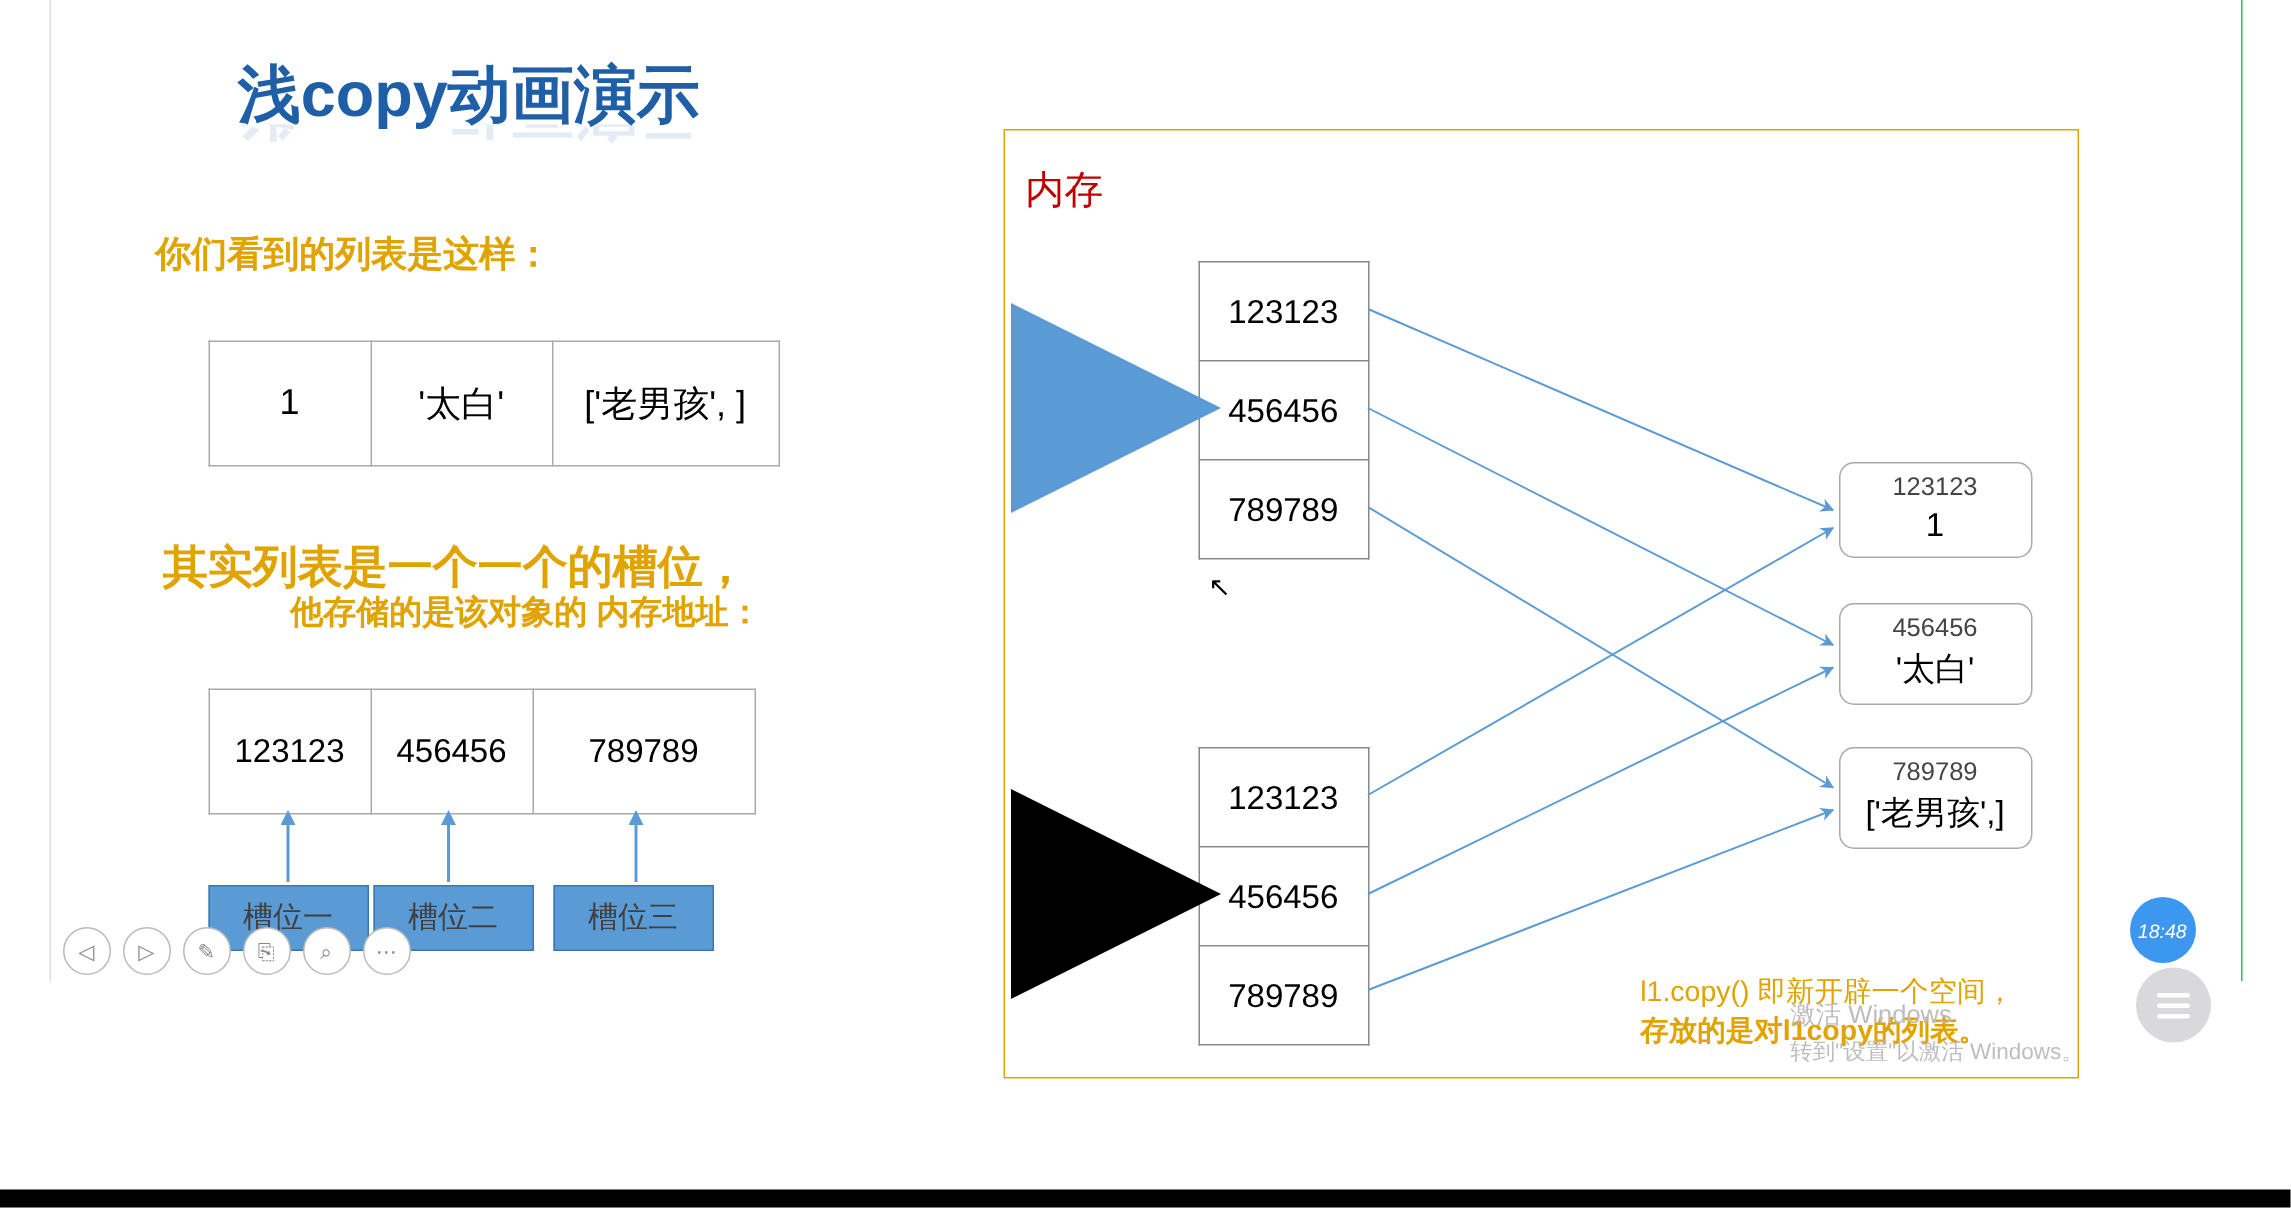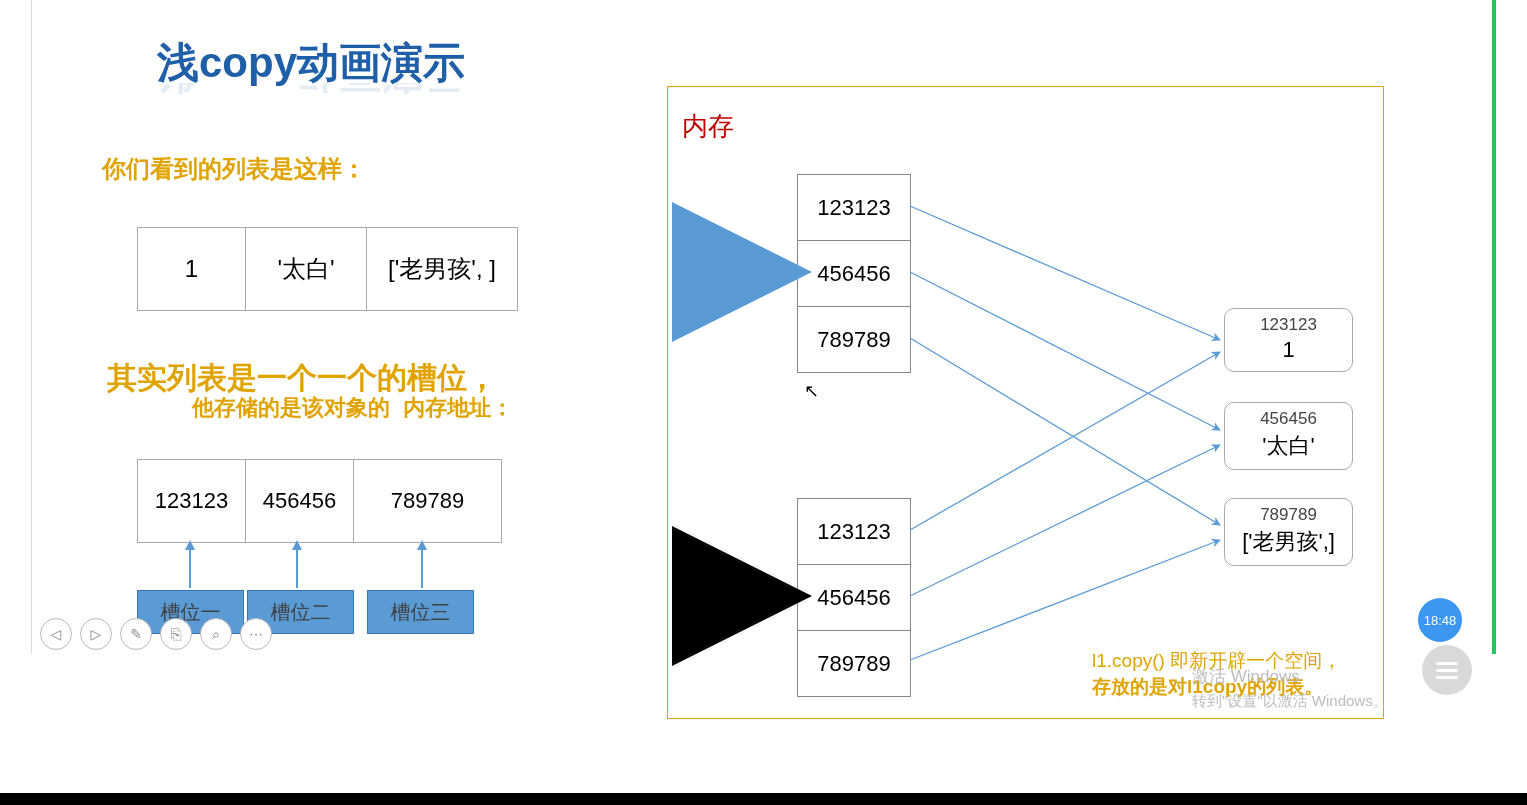--- a/index.html
+++ b/index.html
@@ -1,21 +1,21 @@
 <!DOCTYPE html>
 <html><head>
 <meta charset="utf-8">
 <style>
   html,body{margin:0;padding:0;width:1527px;height:805px;background:#fff;font-family:"Microsoft YaHei","SimSun",sans-serif;overflow:hidden;}
-  .stage{position:relative;width:1460px;height:654px;margin:0 auto;background:#fff;border-left:1px solid #ddd;border-right:4px solid #22c55e;}
+  .stage{position:relative;width:1460px;height:654px;margin:0 auto;background:#fff;border-left:1px solid #ddd;border-right:1px solid #22c55e;}
   .title{position:absolute;left:125px;top:35px;font-size:42px;color:#1f5fa8;font-weight:bold;}
   .title .reflect{position:absolute;left:0;top:48px;width:100%;height:18px;font-size:42px;color:#1f5fa8;transform:scaleY(-1);opacity:.12;overflow:hidden;}
   .subtitle1{position:absolute;left:70px;top:153px;font-size:24px;font-weight:bold;color:#e0a300;}
   .subtitle2a{position:absolute;left:75px;top:358px;font-size:30px;font-weight:bold;color:#e0a300;}
-  .subtitle2b{position:absolute;left:160px;top:393px;font-size:22px;font-weight:bold;color:#e0a300;font-family:Liberation Mono, monospace;}
+  .subtitle2b{position:absolute;left:160px;top:393px;font-size:22px;font-weight:bold;color:#e0a300;}
   .tbl1{position:absolute;left:105px;top:227px;border-collapse:collapse;}
   .tbl1 td{border:1px solid #aaa;width:118px;height:80px;text-align:center;font-size:24px;}
   .tbl1 td.w1{width:105px;}
   .tbl1 td.w3{width:148px;}
   .tbl2{position:absolute;left:105px;top:459px;border-collapse:collapse;}
   .tbl2 td{border:1px solid #aaa;height:80px;text-align:center;font-size:22px;}
   .tbl2 td.c1{width:105px;}
   .tbl2 td.c2{width:105px;}
   .tbl2 td.c3{width:145px;}
   .slot{position:absolute;width:105px;height:42px;background:#5b9bd5;color:#404040;text-align:center;line-height:42px;font-size:20px;border:1px solid #3b76b0;}
@@ -43,21 +43,21 @@
   .watermark2{position:absolute;left:1160px;top:692px;font-size:15px;color:#bdbdbd;}
   .cursor{position:absolute;left:772px;top:380px;font-size:18px;color:#000;pointer-events:none;}
   svg.lines{position:absolute;left:0;top:0;pointer-events:none;}
   .toolbar{position:absolute;left:8px;bottom:4px;display:flex;gap:8px;align-items:center;}
   .tbtn{width:30px;height:30px;border:1px solid #bbb;border-radius:50%;display:flex;align-items:center;justify-content:center;color:#888;font-size:14px;background:#fff;}
   .menuFab{position:absolute;right:20px;top:645px;width:50px;height:50px;border-radius:25px;background:#c9c9cc;opacity:.7;display:flex;align-items:center;justify-content:center;}
   .menuFab div{width:22px;height:3px;background:#fff;position:relative;border-radius:2px;}
   .menuFab div::before,.menuFab div::after{content:"";position:absolute;left:0;width:22px;height:3px;background:#fff;border-radius:2px;}
   .menuFab div::before{top:-7px;}
   .menuFab div::after{top:7px;}
-  .timePill{position:absolute;right:30px;bottom:12px;width:44px;height:44px;border-radius:22px;background:#3b97f0;color:#fff;font-size:13px;display:flex;align-items:center;justify-content:center;}
+  .timePill{position:absolute;right:30px;bottom:12px;width:44px;height:44px;border-radius:22px;background:#3b97f0;color:#fff;font-size:13px;display:flex;align-items:center;justify-content:center;font-style:italic;}
   .bottomBar{position:absolute;left:0;bottom:0;width:100%;height:12px;background:#000;}
 </style>
 </head>
 <body>
 
 <div class="stage">
 
   <div class="title">
     <span>浅copy动画演示</span>
     <div class="reflect">浅copy动画演示</div>

